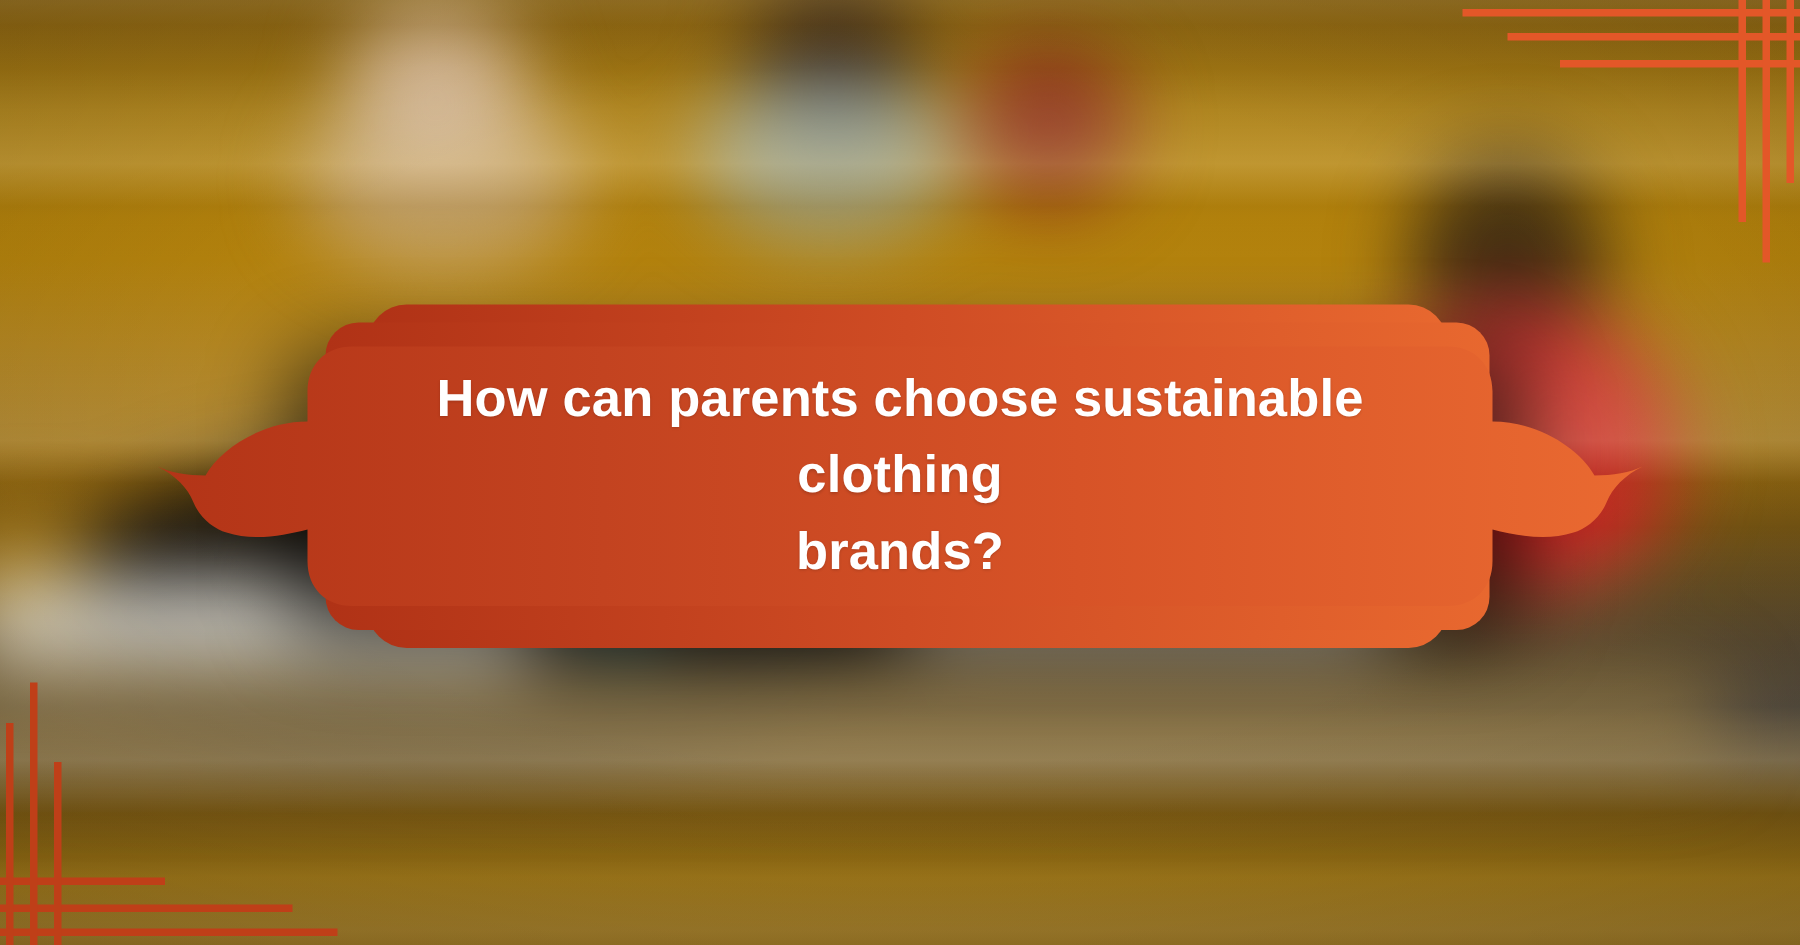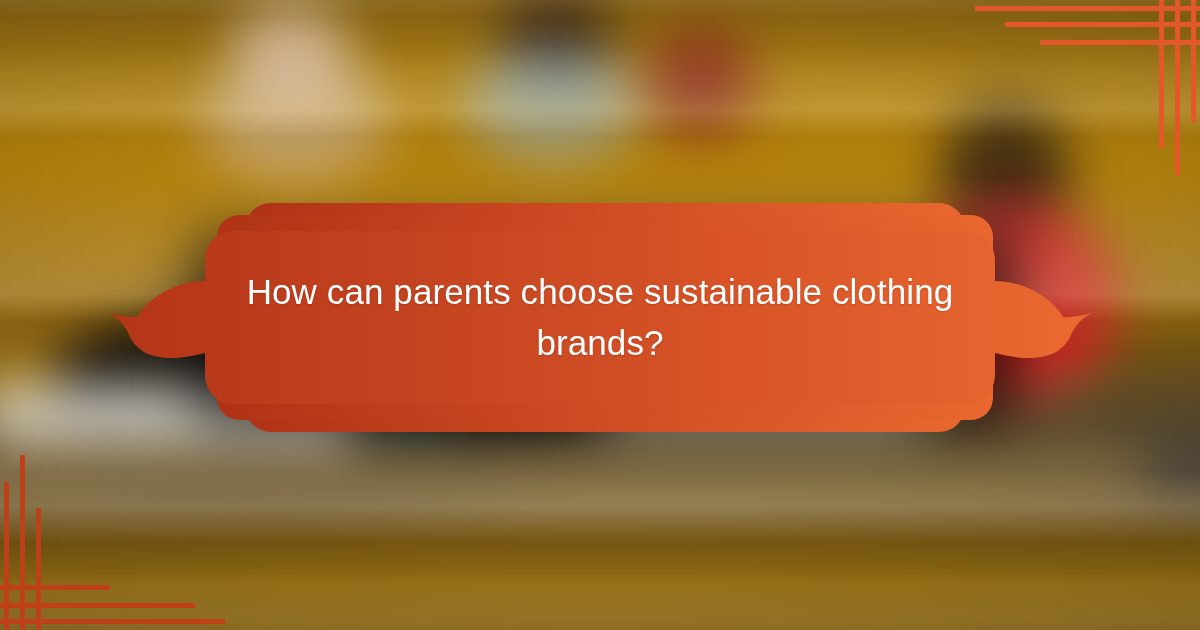--- a/index.html
+++ b/index.html
@@ -132,21 +132,21 @@
     right: 120px;
     top: 0;
     bottom: 0;
     display: flex;
     align-items: center;
     justify-content: center;
     text-align: center;
     color: #ffffff;
     font-size: 35px;
     line-height: 1.45;
-    font-weight: 400;
+    font-weight: 700;
     letter-spacing: 0.1px;
     white-space: pre-line;
     text-shadow: 0 1px 2px rgba(0,0,0,0.16);
   }
 </style>
 </head>
 <body>
 
 <div id="card">
 

